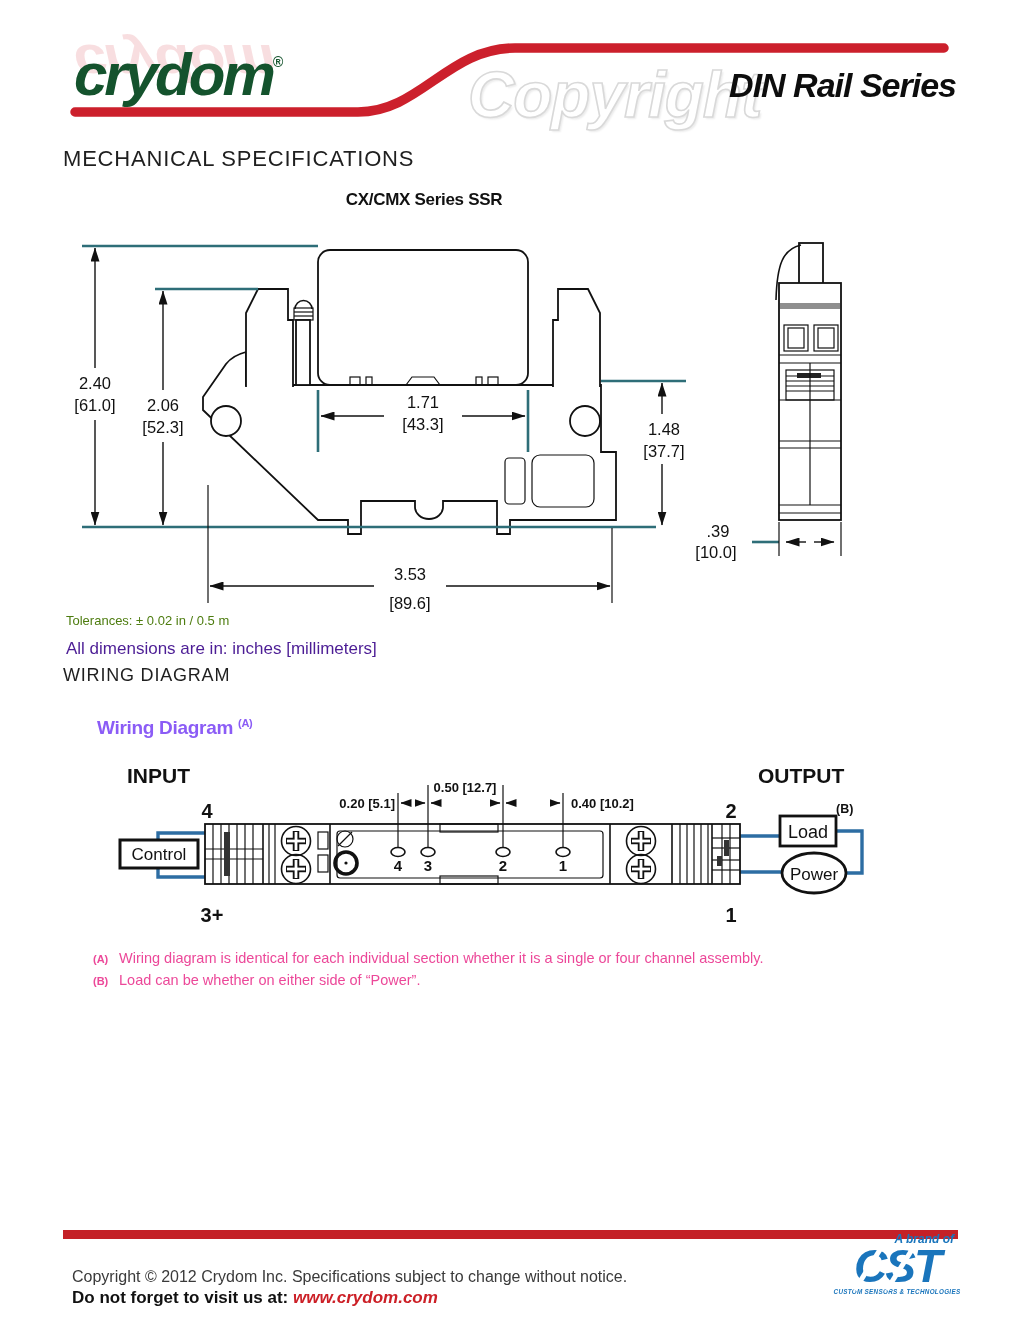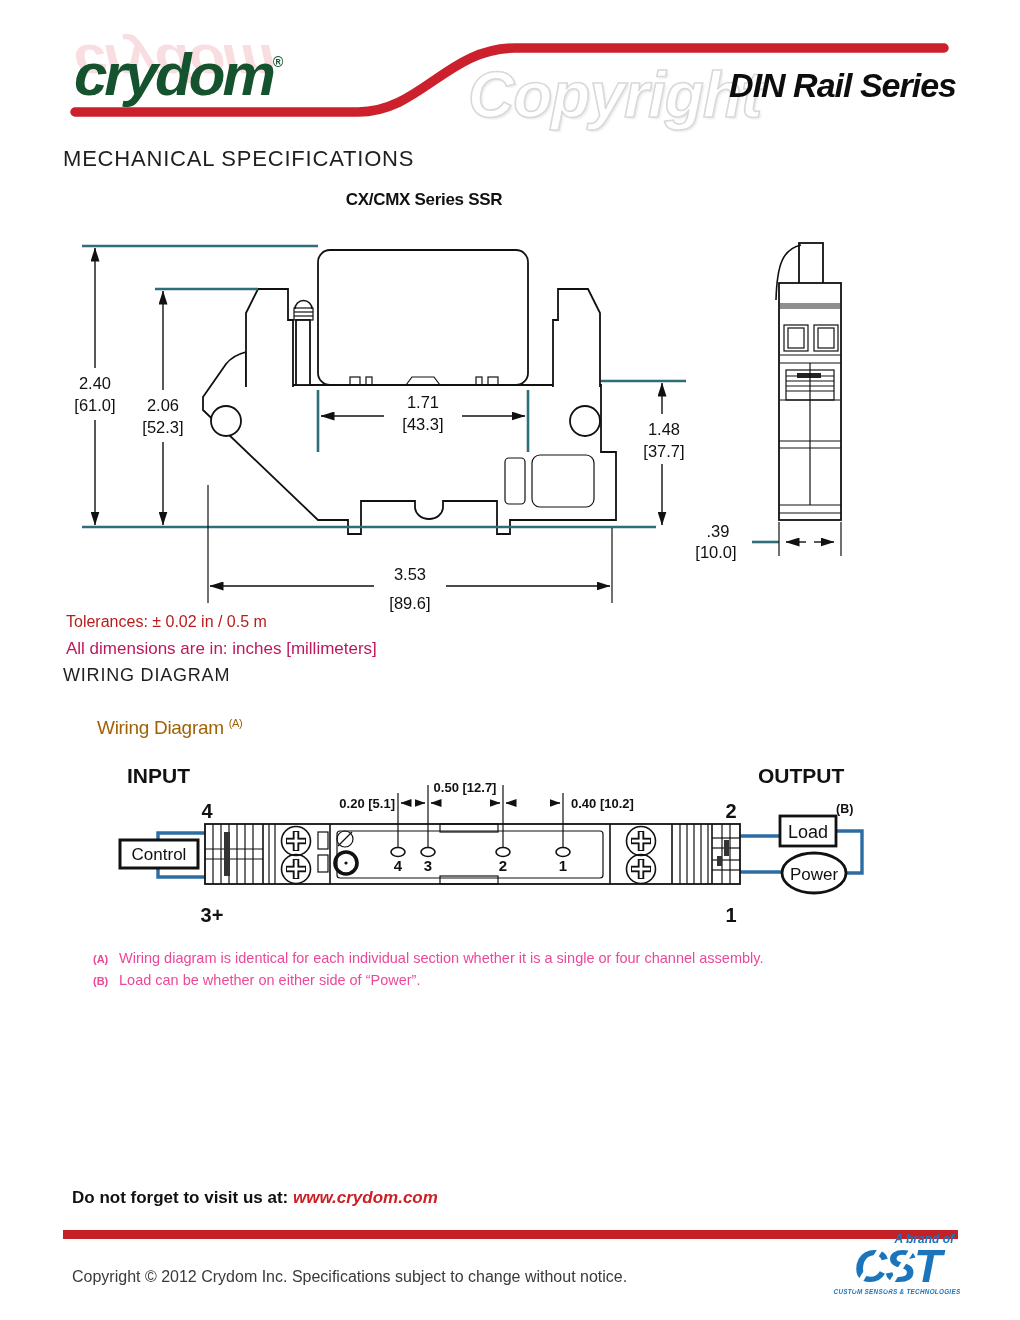--- a/index.html
+++ b/index.html
@@ -7,31 +7,31 @@
   .abs{position:absolute;}
   
   .logo{left:74px;top:40px;font:italic 800 60px "Liberation Sans",sans-serif;font-weight:bold;color:#14532d;letter-spacing:-3px;}
   .logo .reg{font-size:14px;vertical-align:28px;letter-spacing:0;}
   .logo-flip{left:74px;top:92px;font:italic bold 60px "Liberation Sans",sans-serif;color:#d01f2b;letter-spacing:-3px;transform:scaleY(-0.85);transform-origin:top;opacity:.14;}
   .watermark{left:468px;top:58px;font:italic bold 64px "Liberation Sans",sans-serif;color:#ffffff;-webkit-text-stroke:1.6px #d9d9d9;text-shadow:2px 2px 2px #ececec;letter-spacing:-1px;}
   .banner{right:64px;top:66px;font:italic bold 34px "Liberation Sans",sans-serif;color:#0d0d0d;letter-spacing:-1px;}
   
   .h-mech{left:63px;top:146px;font-size:22px;color:#1f1f1f;letter-spacing:.8px;}
   .h-title{left:296px;top:190px;width:256px;text-align:center;font-weight:bold;font-size:17px;color:#111;letter-spacing:-.3px;}
-  .tol1{left:66px;top:613px;font-size:16px;color:#b91c1c;}
-  .tol2{left:66px;top:639px;font-size:17px;color:#be185d;text-align:center;}
+  .tol1{left:66px;top:613px;font-size:13px;color:#4d7c0f;}
+  .tol2{left:66px;top:639px;font-size:17px;color:#4c1d95;text-align:center;}
   .h-wiring{left:63px;top:665px;font-size:18px;color:#1f1f1f;letter-spacing:.8px;}
-  .h-wd{left:97px;top:717px;font-weight:normal;font-size:19px;color:#a16207;letter-spacing:-.3px;}
+  .h-wd{left:97px;top:717px;font-weight:bold;font-size:19px;color:#8b5cf6;letter-spacing:-.3px;}
   .h-wd sup{font-size:11px;}
   
   .fnote{left:93px;font-size:14.5px;color:#ec4899;}
   .fnote .mk{font-size:11px;font-weight:bold;display:inline-block;width:26px;}
   
   .footbar{left:63px;top:1230px;width:895px;height:9px;background:#c42127;}
-  .visit{left:72px;top:1188px;font-size:17px;font-weight:bold;color:#111;}
+  .visit{left:72px;top:1288px;font-size:17px;font-weight:bold;color:#111;}
   .visit .url{color:#cc2027;font-style:italic;}
   .copyr{left:72px;top:1268px;font-size:16px;color:#3a3a3a;}
   .cst{right:58px;top:1232px;width:130px;text-align:center;}
   .cst .brand{font:italic bold 12px "Liberation Sans",sans-serif;color:#1a75bc;text-align:right;padding-right:8px;}
   .cst .name{font:italic bold 46px "Liberation Sans",sans-serif;color:#1a75bc;letter-spacing:-2px;line-height:40px;position:relative;}
   .cst .stripe{position:absolute;width:5px;height:52px;background:#fff;transform:rotate(32deg);top:-4px;}
   .cst .tagline{font:italic bold 6.3px "Liberation Sans",sans-serif;color:#1a75bc;letter-spacing:.3px;margin-top:2px;white-space:nowrap;}
   
   svg{position:absolute;left:0;}
   svg text{font-family:"Liberation Sans",sans-serif;fill:#111;}

